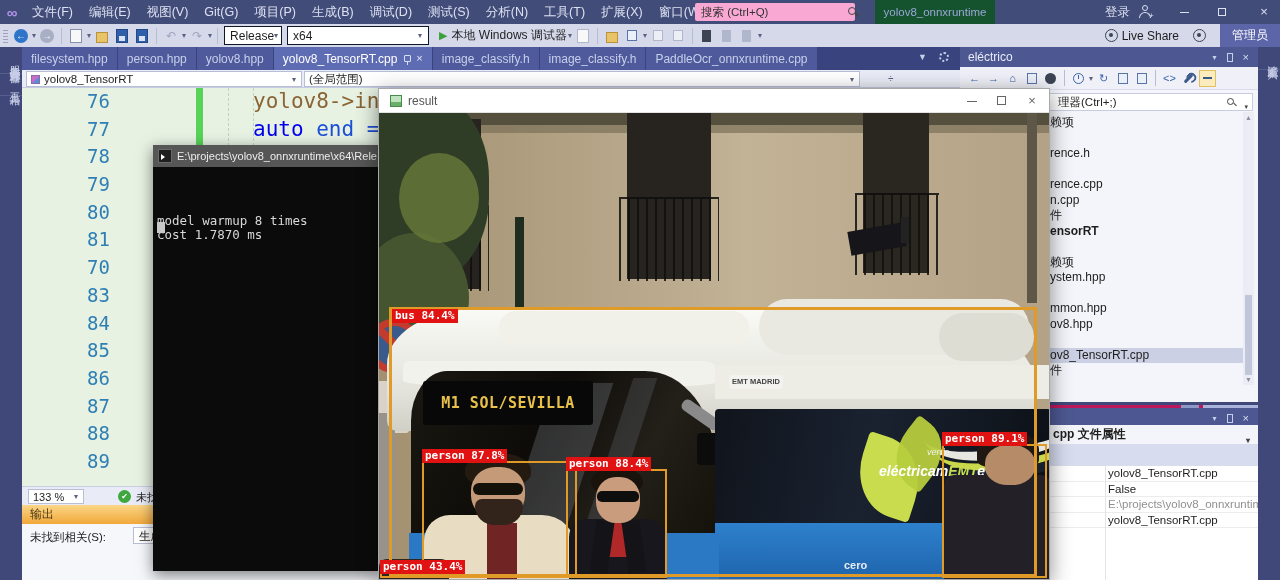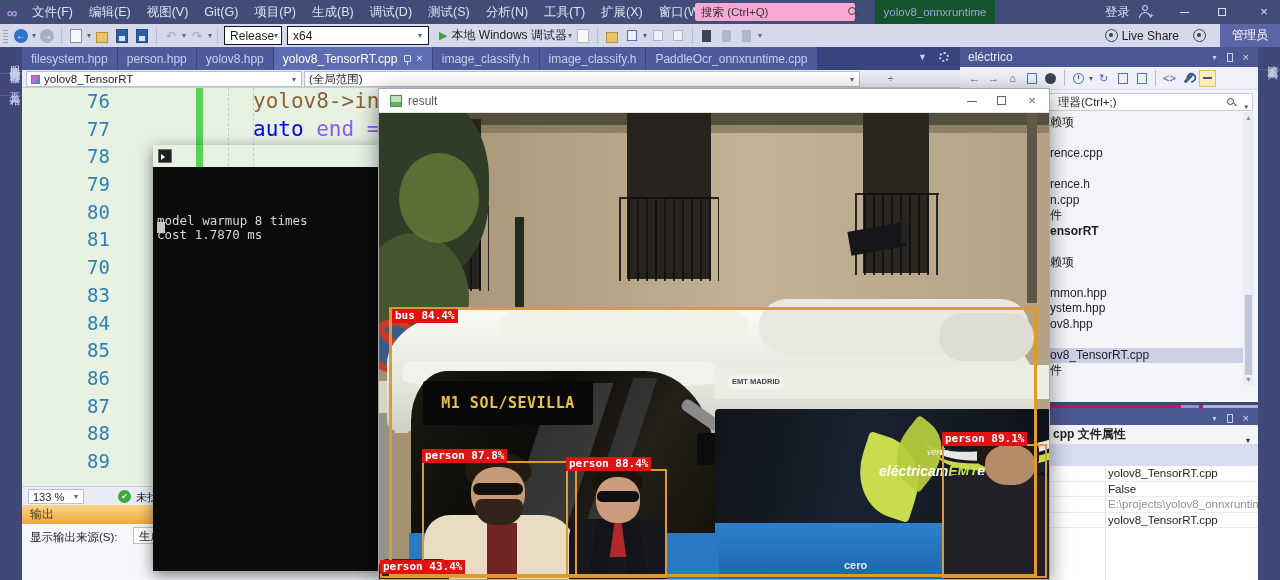--- a/index.html
+++ b/index.html
@@ -70,21 +70,21 @@
   
   .strip { position:absolute; top:47px; width:22px; height:533px; background:#3F4878; }
   #strip-left { left:0; } #strip-right { left:1258px; width:22px; }
   .vtab { writing-mode:vertical-rl; color:#C8CEE8; font-size:11px; padding:10px 0 8px 0; margin:0 auto; display:block; text-align:center; width:22px; letter-spacing:1px; border-bottom:1px solid #555E8C; }
 
   
   #editor { position:absolute; left:22px; top:88px; width:938px; height:398px; background:#E7F2E3; overflow:hidden; }
   .cl { position:relative; height:27.7px; white-space:pre; }
   .ln { position:absolute; left:0; top:0; width:88px; text-align:right; color:#2F7FB4; font:19px "DejaVu Sans Mono", monospace; line-height:27.7px; }
   .code { position:absolute; left:231px; top:0; font:21px "DejaVu Sans Mono", monospace; line-height:27.7px; }
-  .tk-m { color:#8A6434; } .tk-k { color:#0000EE; } .tk-r { color:#8b5cf6; }
+  .tk-m { color:#8A6434; } .tk-k { color:#0000EE; } .tk-r { color:#1d4ed8; }
   #change-bar { position:absolute; left:174px; top:0; width:7px; height:398px; background:#57D457; }
   .iguide { position:absolute; top:0; width:0; height:398px; border-left:1px dashed #BFD4BA; }
   #ed-status { position:absolute; left:22px; top:486px; width:938px; height:19px; background:#E9ECF6; border-top:1px solid #C9CDE0; font-size:11px; color:#1E1E1E; }
   #zoom-combo { position:absolute; left:6px; top:2px; width:56px; height:15px; background:#fff; border:1px solid #B8BED6; display:flex; align-items:center; padding:0 4px; font-size:11px; }
   #health-ico { position:absolute; left:96px; top:3px; width:13px; height:13px; border-radius:50%; background:#3FA73F; color:#fff; font-size:8px; text-align:center; line-height:13px; }
   #health-text { position:absolute; left:114px; top:3px; }
 
   
   #output { position:absolute; left:22px; top:505px; width:938px; height:75px; background:#F6F7FB; }
   #output-header { position:absolute; left:0; top:0; width:100%; height:19px; background:linear-gradient(180deg,#FBD687,#F1A83A); color:#4A3A14; font-size:12px; line-height:19px; padding-left:8px; }
@@ -432,28 +432,29 @@
     <span id="zoom-combo">
         <span>133 %</span>
         <span class="caret" style="margin-left:auto;">▾</span>
       </span>
     <span id="health-ico">✔</span>
     <span id="health-text">未找到相关</span>
   </div>
 
   <div id="output">
     <div id="output-header">输出</div>
-    <span id="output-src-label">显示输出来源(S):</span>
+    <span id="output-src-label">未找到相关(S):</span>
     <span id="output-src-combo">生成</span>
     <div id="output-lines">
       
     </div>
   </div>
 
   <div id="console">
+    <div id="console-title">E:\projects\yolov8_onnxruntime\x64\Rele</div>
     <span id="console-ico"></span>
     <div id="console-body">
       <div id="console-lines">
         
       <div>model warmup 8 times</div><div>cost 1.7870 ms</div></div>
       <span id="cursor"></span>
     </div>
   </div>
 
   <div id="right-panel">
@@ -496,28 +497,28 @@
           </span>
       </div>
       <div id="se-search">
         <span>理器(Ctrl+;)</span>
         <span class="mag2"></span>
         <span class="cv">▾</span>
       </div>
       <div id="se-tree">
 
       <div class="tree-row">赖项</div>
+          <div class="tree-row gap">rence.h</div>
           <div class="tree-row gap">rence.cpp</div>
-          <div class="tree-row gap">rence.h</div>
           <div class="tree-row">n.cpp</div>
           <div class="tree-row">件</div>
           <div class="tree-row bold">ensorRT</div>
           <div class="tree-row gap">赖项</div>
+          <div class="tree-row">ystem.hpp</div>
           <div class="tree-row gap">mmon.hpp</div>
-          <div class="tree-row">ystem.hpp</div>
           <div class="tree-row">ov8.hpp</div>
           <div class="tree-row gap selected">ov8_TensorRT.cpp</div>
           <div class="tree-row">件</div>
         </div>
       <div id="se-scroll">
         <span class="scroll-arrow" style="top:2px;">▲</span>
         <div id="se-thumb"></div>
         <span class="scroll-arrow" style="bottom:2px;">▼</span>
       </div>
       <div id="se-tabs">

